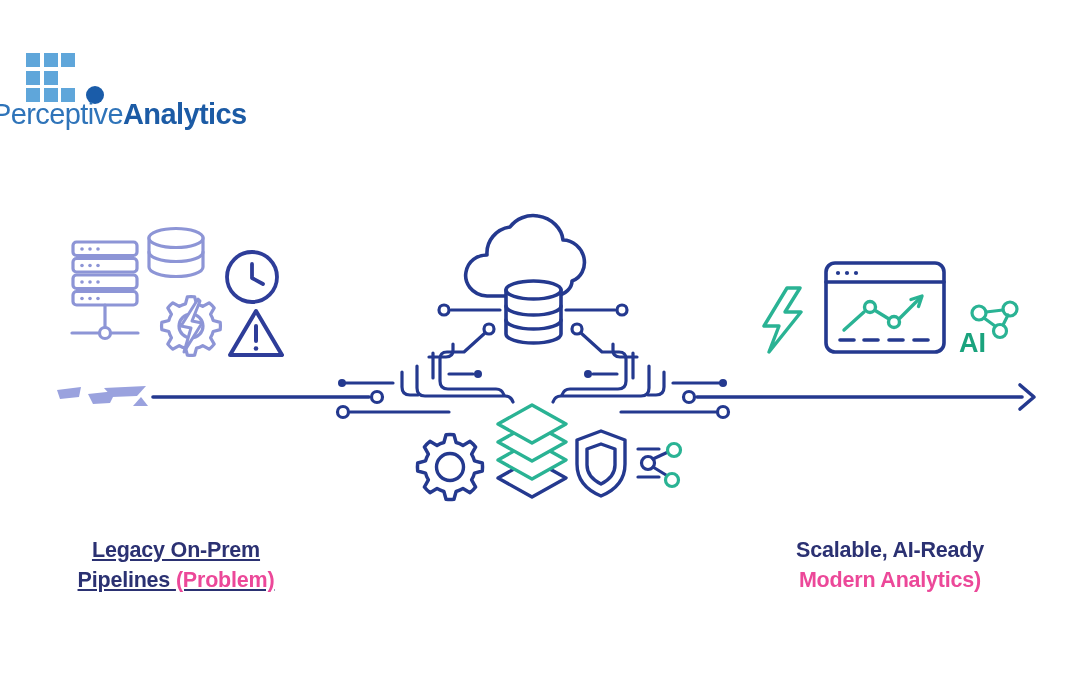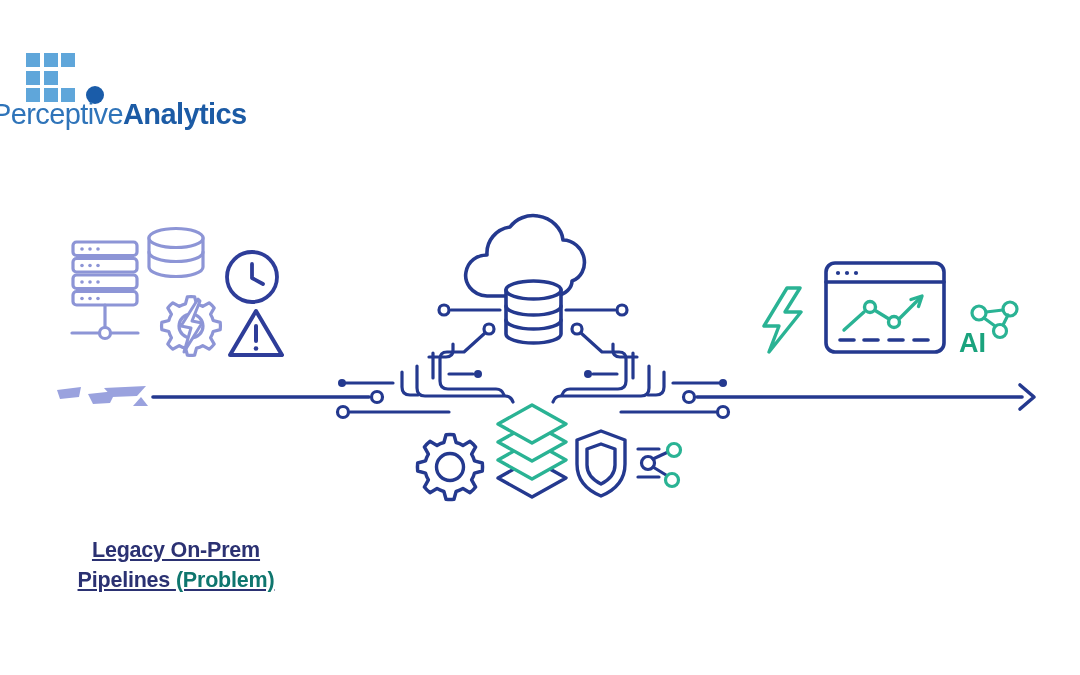--- a/index.html
+++ b/index.html
@@ -13,21 +13,21 @@
   .logo-grid{position:absolute;left:26px;top:17px;width:60px;height:48px;}
   .logo-grid .sq{position:absolute;width:14px;height:14px;background:#5fa6da;}
   .logo-dot{position:absolute;left:60px;top:33px;width:18px;height:18px;border-radius:50%;background:#1a5ca9;}
   .logo-text{position:absolute;left:-8px;top:62px;font-size:29px;letter-spacing:-0.6px;white-space:nowrap;}
   .logo-text .reg{color:#2f74b9;font-weight:400;}
   .logo-text .bold{color:#1c5ba5;font-weight:700;}
 
   
   .label{position:absolute;top:536px;text-align:center;font-weight:700;
          font-size:21.5px;line-height:29.5px;color:#2b3172;letter-spacing:-0.2px;}
-  .label .accent{color:#0f766e;}
+  .label .accent{color:#ec4899;}
   .label-left{left:46px;width:260px;text-decoration:underline;}
   .label-center{left:393px;width:280px;}
   .label-right{left:758px;width:264px;}
 </style>
 </head>
 <body>
 
 <div class="canvas">
 
   <svg class="art" width="1080" height="675" viewBox="0 0 1080 675">
@@ -245,14 +245,18 @@
       <span class="reg">Perceptive</span><span class="bold">Analytics</span>
     </div>
   </div>
 
   <div class="label label-left">
     <div>Legacy On-Prem</div>
     <div><span>Pipelines </span><span class="accent">(Problem)</span></div>
   </div>
 
 
+  <div class="label label-right">
+    <div>Scalable, AI-Ready</div>
+    <div class="accent">Modern Analytics)</div>
+  </div>
 
 </div>
 
 </body></html>

